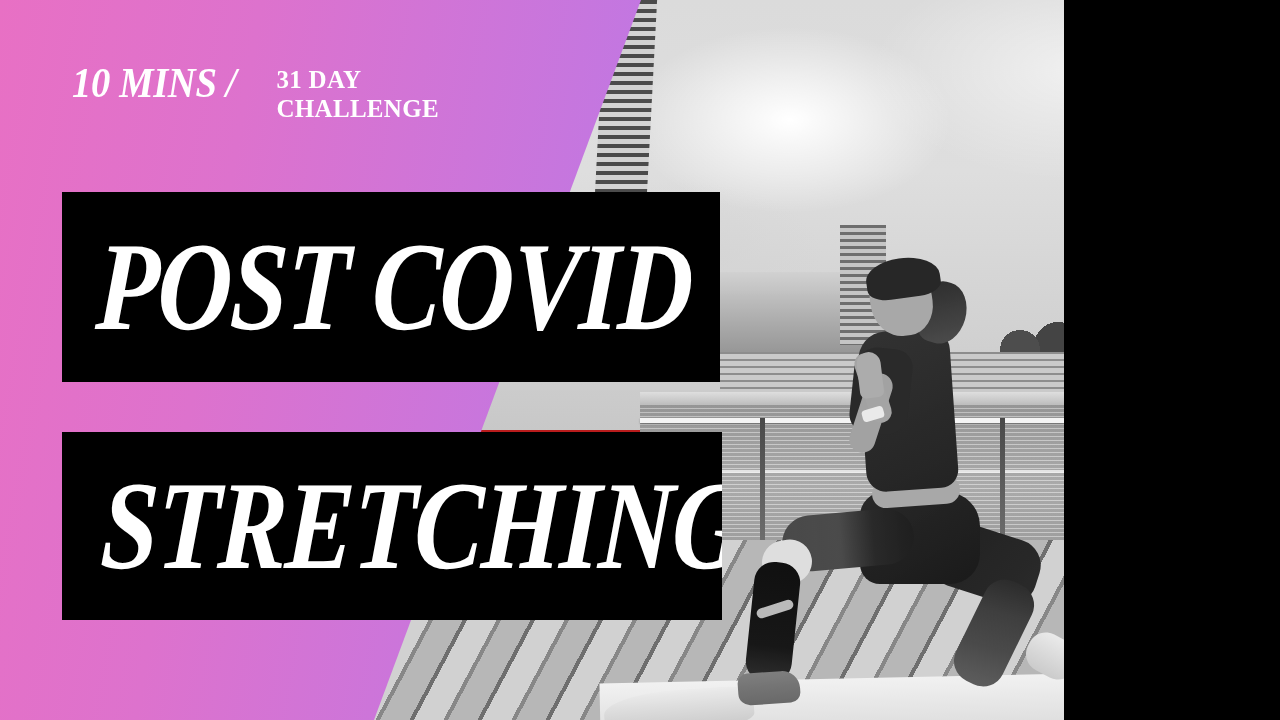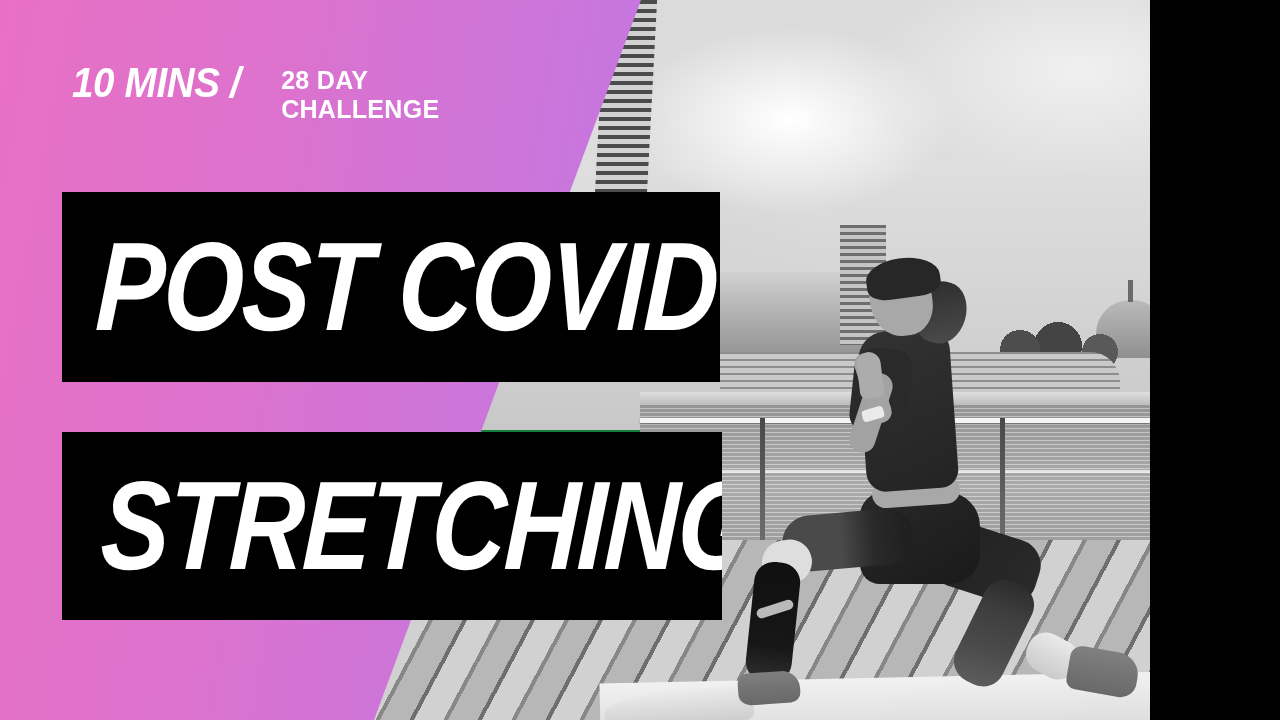--- a/index.html
+++ b/index.html
@@ -3,25 +3,25 @@
 <meta charset="utf-8">
 <title>Post Covid Stretching Thumbnail</title>
 <style>
   html, body {
     margin: 0;
     padding: 0;
     background: #000;
   }
   #stage {
     position: relative;
-    width: 1150px;
+    width: 1064px;
     height: 720px;
     overflow: hidden;
-    font-family: Liberation Sans, sans-serif;
-    background: #15803d;
+    font-family: Liberation Serif, serif;
+    background: #b91c1c;
   }
 
   
   .photo {
     position: absolute;
     inset: 0;
     overflow: hidden;
     filter: grayscale(1) contrast(1.02);
   }
   .sky {
@@ -378,21 +378,21 @@
       <div class="p-part pony"></div>
       <div class="p-part head"></div>
       <div class="p-part hair-band"></div>
     </div>
   </div>
 
   <div class="grad-panel"></div>
 
   <div class="kicker">
     <div class="kicker-main">10 MINS /</div>
-    <div class="kicker-sub">28 DAY
+    <div class="kicker-sub">31 DAY
 CHALLENGE</div>
   </div>
 
   <div class="title-bar bar-1">
     <span class="title-text">POST COVID</span>
   </div>
   <div class="title-bar bar-2">
     <span class="title-text">STRETCHING</span>
   </div>
 

